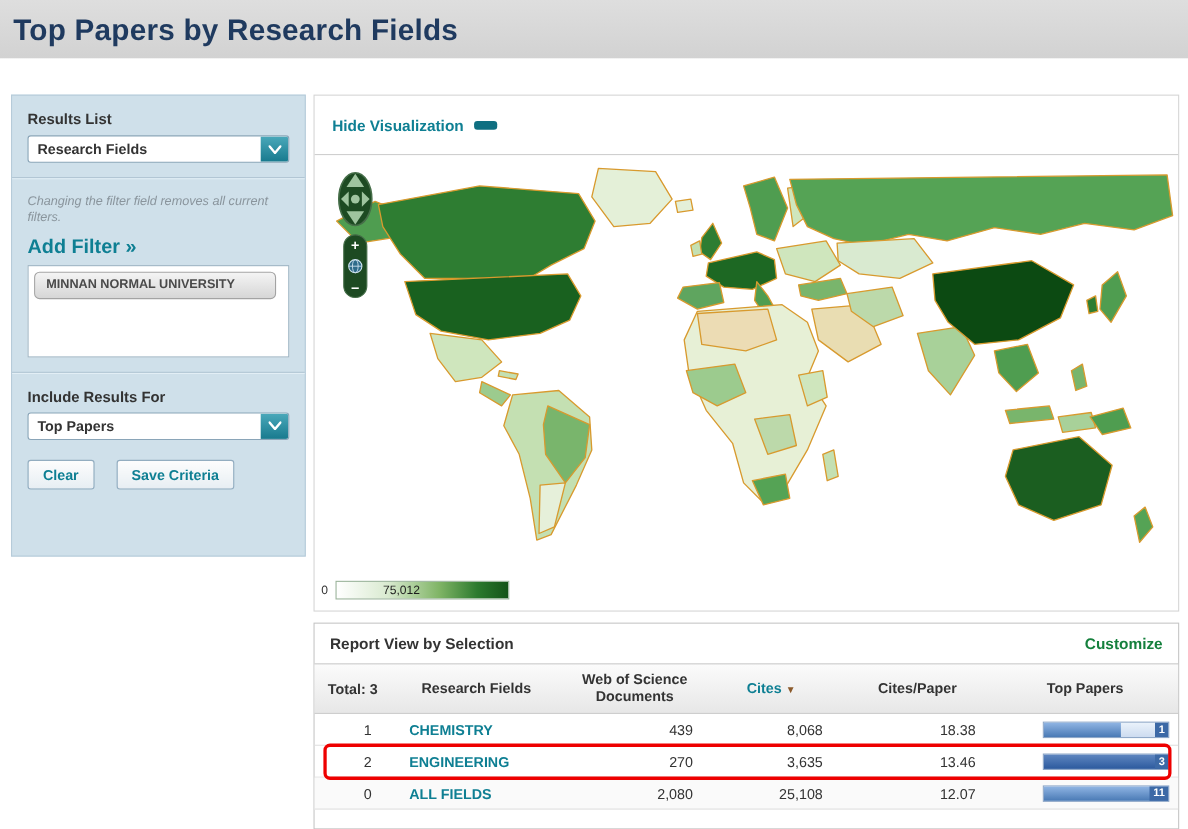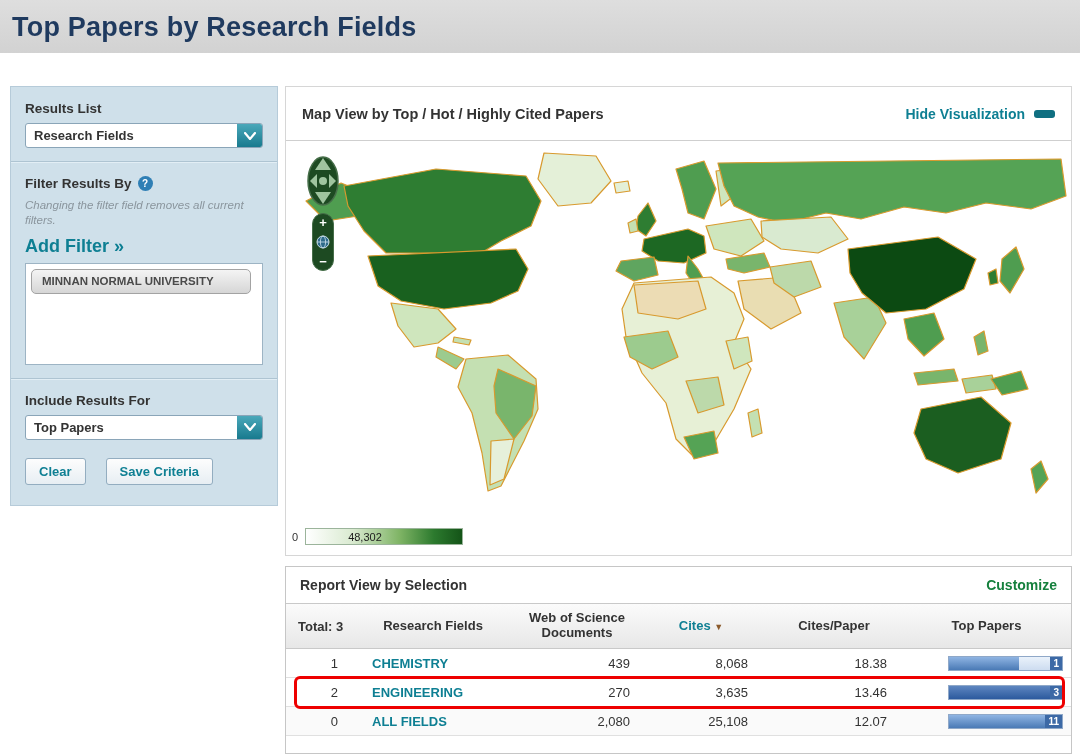--- a/index.html
+++ b/index.html
@@ -23,21 +23,21 @@
                  font-weight:bold; font-size:13px; color:#333; }
   .select .dd { width:25px; background:linear-gradient(#4aa8ba,#187a8e);
                 display:flex; align-items:center; justify-content:center; }
   .divider { border:none; border-top:1px solid #aec4d2; border-bottom:1px solid #e2eef5;
              margin:13px -14px; }
   .help-icon { width:15px; height:15px; border-radius:50%; background:#2f7fb5; color:#fff;
                font-size:10px; font-weight:bold; display:inline-flex; align-items:center;
                justify-content:center; }
   .note { font-style:italic; color:#8a959d; font-size:11.5px; line-height:1.3; margin:2px 0 8px; }
   .add-filter { color:#0e7f93; font-weight:bold; font-size:18px; text-decoration:none; display:inline-block; margin-bottom:6px; cursor:pointer;}
-  .filter-box { background:#fff; border:1px solid #9db4c4; height:102px; padding:5px; }
+  .filter-box { background:#fff; border:1px solid #9db4c4; height:84px; padding:5px; }
   .chip { display:block; width:220px; text-align:left; background:linear-gradient(#f4f4f4,#d6d6d6);
           border:1px solid #a3a3a3; border-radius:5px; font-weight:bold; font-size:11.5px;
           color:#4a4a4a; line-height:1.3; padding:4px 10px; font-family:inherit; cursor:pointer;}
   .btn-row { margin-top:18px; display:flex; gap:20px; }
   .btn { background:linear-gradient(#fdfdfd,#e7eef3); border:1px solid #93adc0; border-radius:3px;
          color:#0e7f93; font-weight:bold; font-size:13px; padding:5px 13px; font-family:inherit; cursor:pointer;}
 
   
   .main { position:absolute; left:285px; top:86px; width:787px; height:668px; }
 
@@ -115,24 +115,20 @@
       <span class="val">Research Fields</span>
       <span class="dd">
         <svg width="12" height="8" viewBox="0 0 12 8">
             <path d="M1 1 L6 7 L11 1" fill="none" stroke="#ffffff" stroke-width="2.2" stroke-linecap="round"></path>
           </svg>
       </span>
     </div>
 
     <hr class="divider">
 
-    <div class="side-label">
-      <span>Filter Results By</span>
-      <span class="help-icon">?</span>
-    </div>
     <p class="note">Changing the filter field removes all current filters.</p>
     <a class="add-filter">Add Filter »</a>
     <div class="filter-box">
       <button class="chip">MINNAN NORMAL UNIVERSITY</button>
     </div>
 
     <hr class="divider">
 
     <div class="side-label">Include Results For</div>
     <div class="select">
@@ -147,21 +143,20 @@
     <div class="btn-row">
       <button class="btn">Clear</button>
       <button class="btn">Save Criteria</button>
     </div>
   </aside>
 
   <main class="main">
 
     <section class="map-section">
       <div class="map-header">
-        <h2>Map View by Top / Hot / Highly Cited Papers</h2>
         <a class="hide-link">
           <span>Hide Visualization</span>
           <span class="minus-icon"></span>
         </a>
       </div>
 
       <div class="map-area">
         <svg class="world" width="787" height="414" viewBox="0 0 787 414" stroke="#d89a2e" stroke-width="1.2" stroke-linejoin="round">
 
           <path d="M20,60 L55,42 L80,52 L72,75 L40,80 Z" fill="#4f9d50"></path>
@@ -230,21 +225,21 @@
               <ellipse cx="7" cy="7" rx="2.6" ry="6" fill="none" stroke="#cfe3ef" stroke-width="0.8"></ellipse>
               <line x1="1" y1="7" x2="13" y2="7" stroke="#cfe3ef" stroke-width="0.8"></line>
             </svg>
             <span class="z">−</span>
           </div>
         </div>
 
         <div class="legend">
           <span class="min">0</span>
           <div class="grad">
-            <span class="max">48,302</span>
+            <span class="max">75,012</span>
           </div>
         </div>
       </div>
     </section>
 
     <section class="report-section">
       <div class="report-header">
         <h2>Report View by Selection</h2>
         <a class="customize">Customize</a>
       </div>

